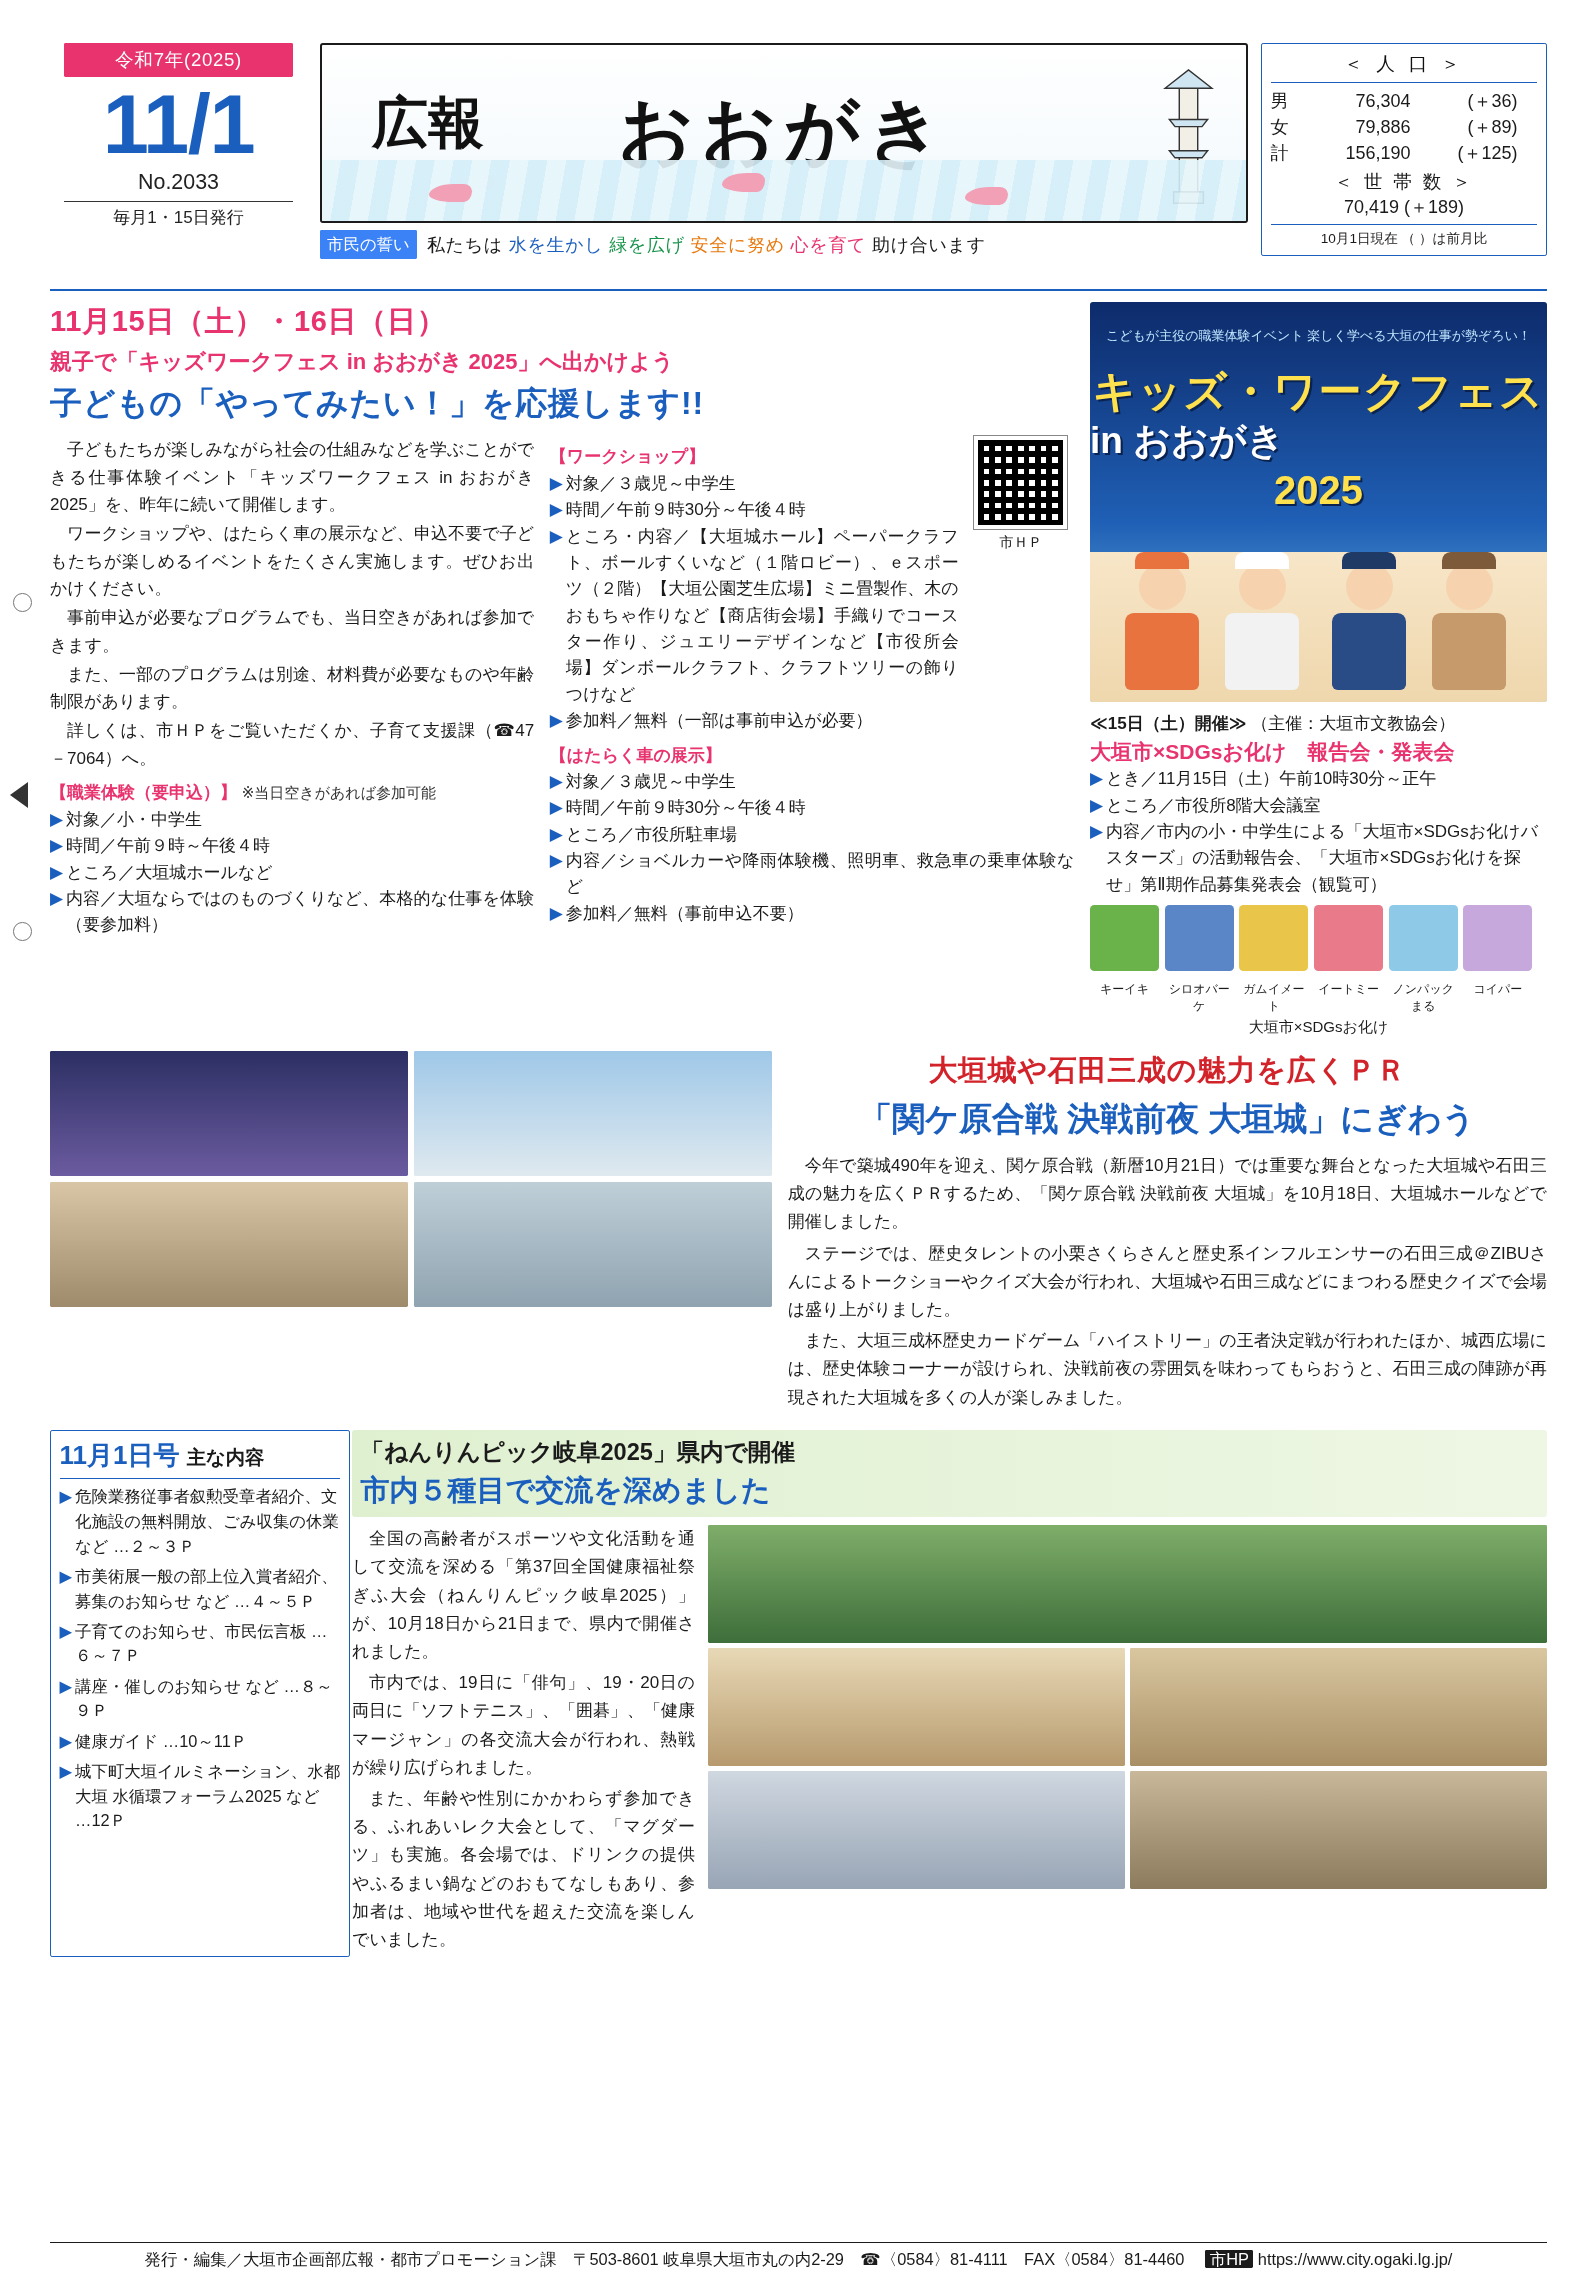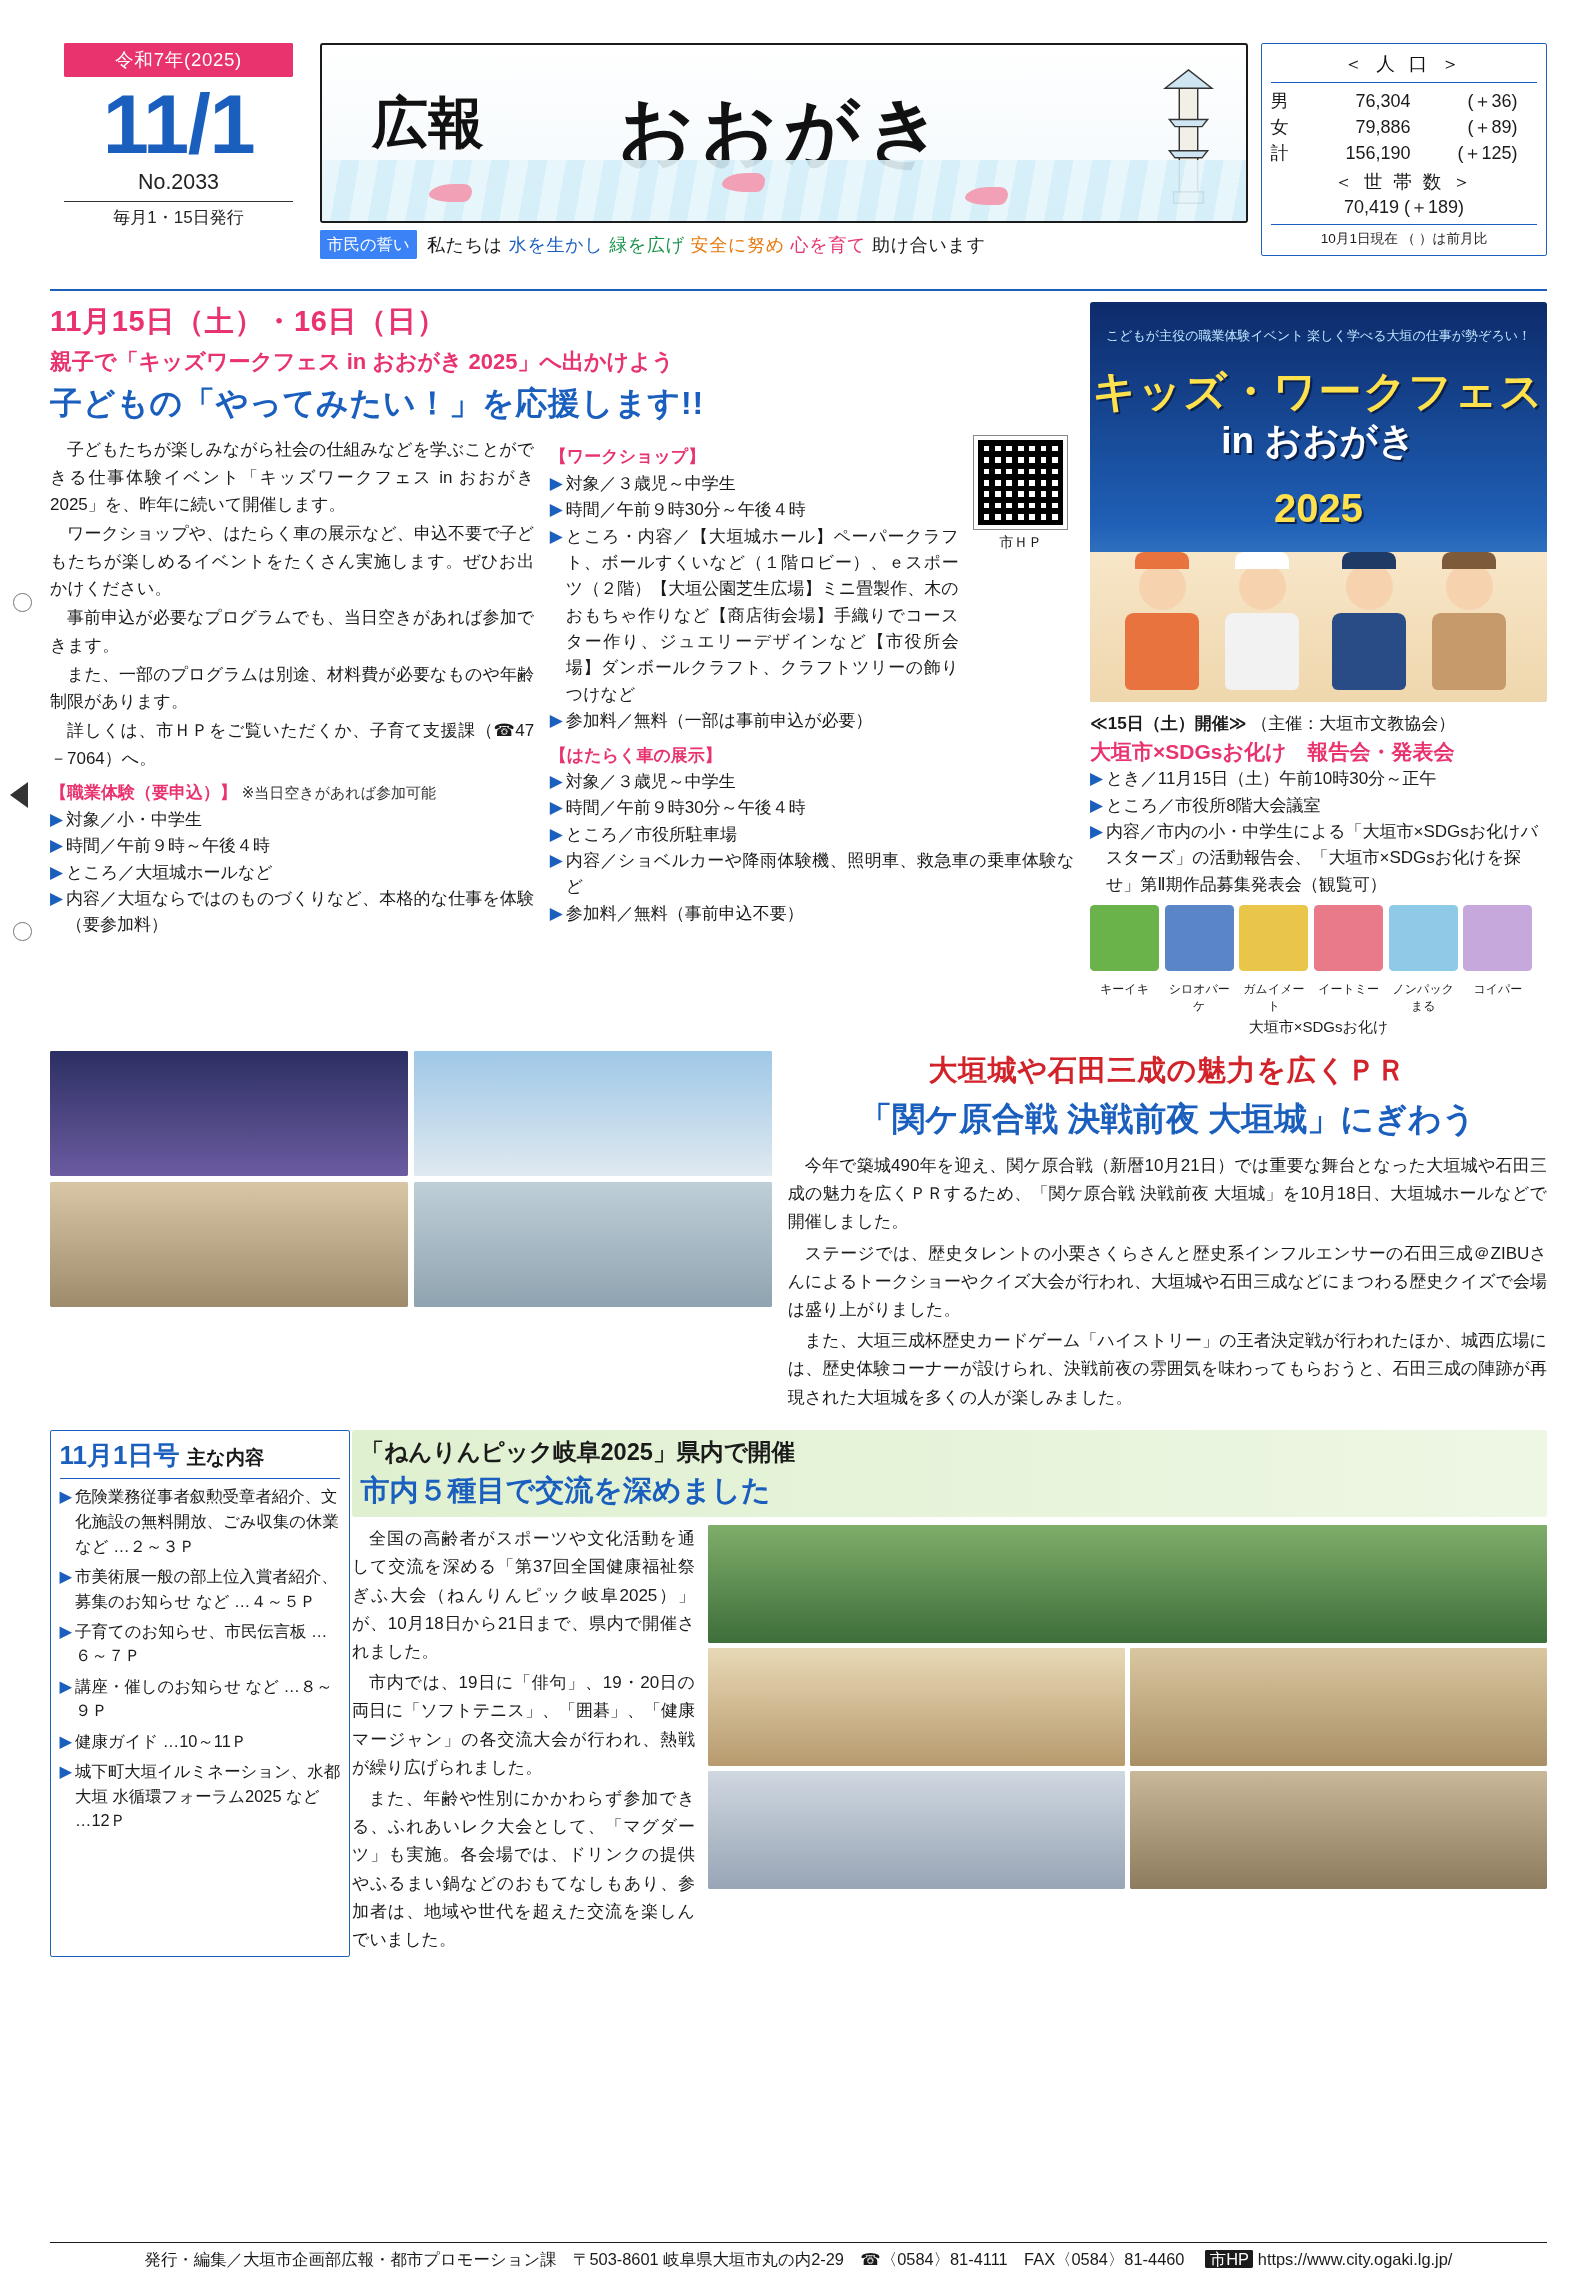--- a/index.html
+++ b/index.html
@@ -108,24 +108,24 @@
   .lead-right { width: 457px; }
   .poster {
     height: 400px; border-radius: 2.9px; position:relative; overflow:hidden;
     background: linear-gradient(#0d2b6b, #1f5fb5 55%, #7ec8ea);
   }
   .poster .ptitle {
     position:absolute; top: 61px; left:0; right:0; text-align:center;
     color:#ffe14d; font-size: 43px; font-weight:bold; letter-spacing:1.4px;
     text-shadow: 2.1px 2.1px 0 #0a2250;
   }
-  .poster .ptitle2 { position:absolute; top:114px; left:0; right:0; text-align:center;
+  .poster .ptitle2 { position:absolute; top:114px; left:0; right:0; text-align:left;
     color:#ffffff; font-size: 37px; font-weight:bold; text-shadow:2.1px 2.1px 0 #0a2250;}
   .poster .pyear { position:absolute; top: 166px; left:0; right:0; text-align:center;
-    color:#ffe14d; font-size: 40px; font-weight:bold; text-shadow:2.1px 2.1px 0 #0a2250;margin-top:18px;}
+    color:#ffe14d; font-size: 40px; font-weight:bold; text-shadow:2.1px 2.1px 0 #0a2250;}
   .poster .ptop { position:absolute; top: 24px; left:0; right:0; text-align:center;
     color:#bfe6ff; font-size: 13px; line-height:1.5; }
   .poster .ground { position:absolute; left:0; right:0; bottom:0; height: 150px;
     background: linear-gradient(#f7e6c8, #efd7ad); }
   .kid { position:absolute; bottom: 21.4px; width: 86px; height: 129px; }
   .kid .head { width: 47px; height:47px; border-radius:50%; background:#f6d3ae; margin: 0 auto; }
   .kid .body { width: 74px; height: 77px; margin: 2.9px auto 0; border-radius: 8.6px 8.6px 5.7px 5.7px; }
   .kid .cap { width: 54px; height: 17px; border-radius: 8.6px 8.6px 0 0; margin: 0 auto -5.7px; position:relative; z-index:2;}
 
   .sdgs-box { margin-top: 10px; }

